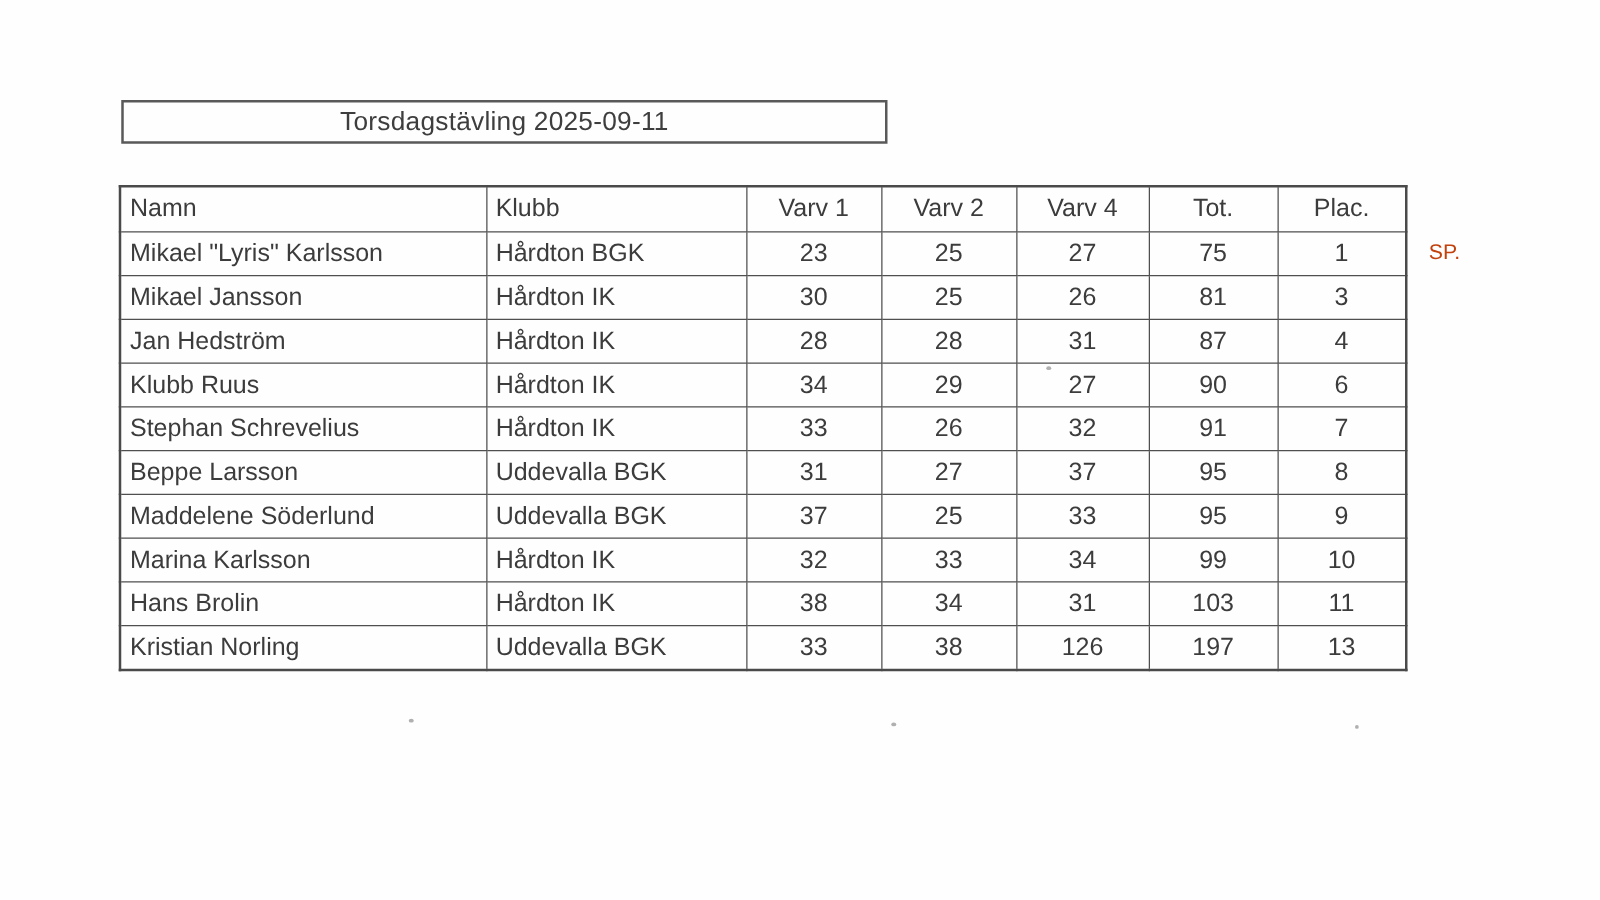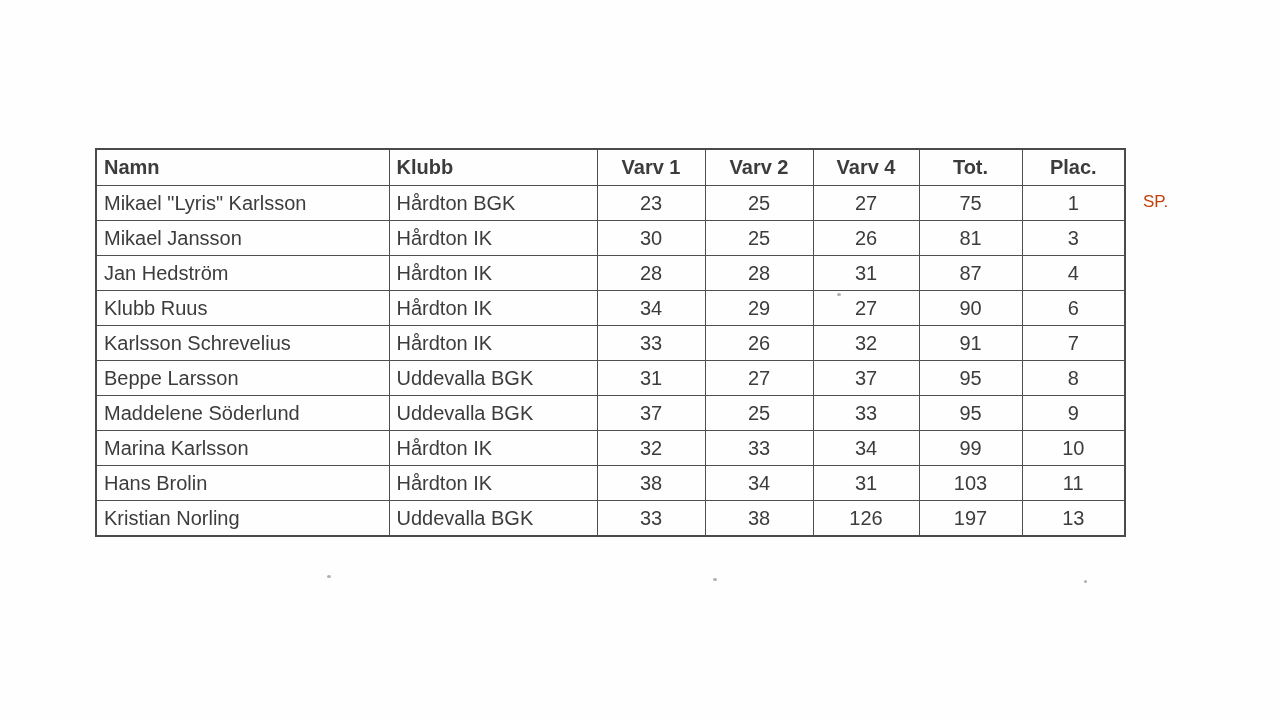--- a/index.html
+++ b/index.html
@@ -38,21 +38,21 @@
     color: #3c3c3c;
   }
   table.results th, table.results td {
     border: 1.6px solid #4f4f4f;
     padding: 0;
     font-weight: normal;
     white-space: nowrap;
     overflow: hidden;
   }
   table.results { border: 2px solid #4a4a4a; }
-  table.results th { height: 35px; font-weight: bold; }
+  table.results th { height: 35px; }
   table.results td { height: 34px; }
   .left { text-align: left; padding-left: 7px !important; }
   .num  { text-align: center; }
   .sp-note {
     position: absolute;
     left: 1143px;
     top: 192px;
     font-size: 17px;
     color: #c2410c;
   }
@@ -61,20 +61,23 @@
     background: #6f6f6f;
     border-radius: 50%;
     opacity: 0.55;
   }
 </style>
 </head>
 <body>
 
 <div class="page">
 
+  <div class="title-box">
+    <span>Torsdagstävling 2025-09-11</span>
+  </div>
 
   <table class="results">
     <colgroup>
       <col style="width:293px">
       <col style="width:208px">
       <col style="width:108px">
       <col style="width:108px">
       <col style="width:106px">
       <col style="width:103px">
       <col style="width:103px">
@@ -121,21 +124,21 @@
         <tr>
           <td class="left">Klubb Ruus</td>
           <td class="left">Hårdton IK</td>
           <td class="num">34</td>
           <td class="num">29</td>
           <td class="num">27</td>
           <td class="num">90</td>
           <td class="num">6</td>
         </tr>
         <tr>
-          <td class="left">Karlsson Schrevelius</td>
+          <td class="left">Stephan Schrevelius</td>
           <td class="left">Hårdton IK</td>
           <td class="num">33</td>
           <td class="num">26</td>
           <td class="num">32</td>
           <td class="num">91</td>
           <td class="num">7</td>
         </tr>
         <tr>
           <td class="left">Beppe Larsson</td>
           <td class="left">Uddevalla BGK</td>

